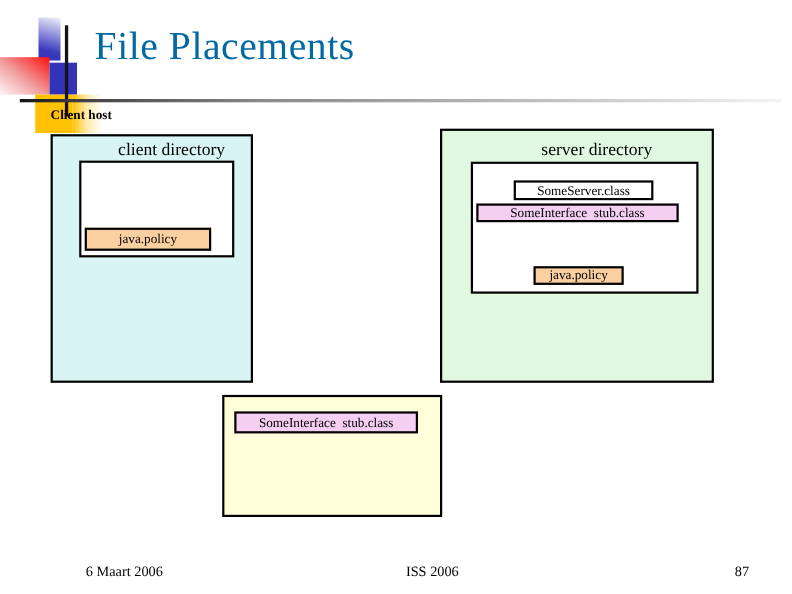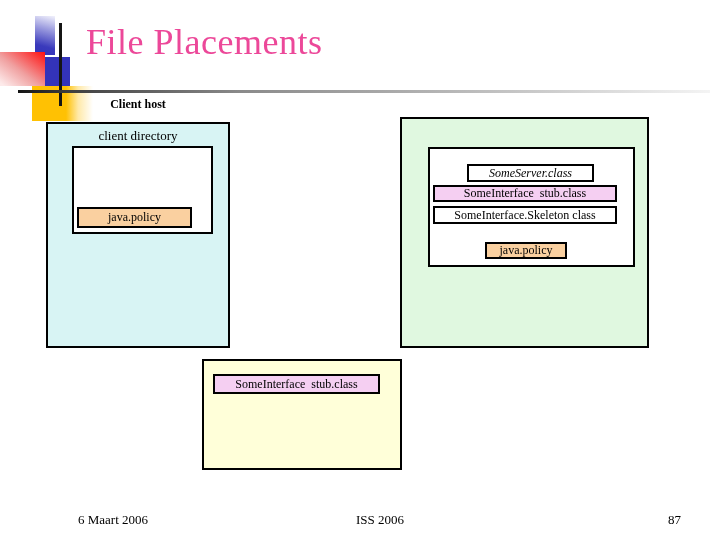--- a/index.html
+++ b/index.html
@@ -16,52 +16,52 @@
     background:linear-gradient(to bottom left,#ff0f0f 0%,#f0a0a0 55%,#fdeaea 95%);}
   .dec-blue-square{left:45px;top:57px;width:25px;height:29px;background:#3333b9;}
   .dec-gold-square{left:32px;top:86px;width:34px;height:35px;background:#ffc103;}
   .dec-gold-fade{left:66px;top:86px;width:27px;height:35px;
     background:linear-gradient(to right,#ffc103 0%,#ffe9a8 45%,#ffffff 100%);}
   .dec-vline{left:59px;top:23px;width:3px;height:83px;background:#151515;}
   .dec-hline{left:18px;top:90px;width:692px;height:3px;
     background:linear-gradient(to right,#141414 0%,#3d3d3d 7%,#8a8a8a 32%,#ababab 55%,#cfcfcf 78%,#f4f4f4 100%);}
   .page-title{
     position:absolute;left:86px;top:22px;font-size:36px;line-height:40px;
-    color:#ec4899;letter-spacing:0.5px;white-space:nowrap;
+    color:#0369a1;letter-spacing:0.5px;white-space:nowrap;
   }
   
-  .hostlabel{position:absolute;font-weight:bold;font-size:12px;text-align:center;white-space:nowrap;}
+  .hostlabel{position:absolute;font-weight:bold;font-size:12px;white-space:nowrap;}
   .box{position:absolute;border:2px solid #000;box-sizing:border-box;}
   .host-client{left:46px;top:122px;width:184px;height:226px;background:#d8f4f4;}
   .host-server{left:400px;top:117px;width:249px;height:231px;background:#e0f8e0;}
   .host-http{left:202px;top:359px;width:200px;height:111px;background:#ffffd9;}
-  .dirlabel{position:absolute;font-size:13px;text-align:center;white-space:nowrap;}
+  .dirlabel{position:absolute;font-size:16px;text-align:center;white-space:nowrap;margin-left:18px;}
   .dir-client{left:72px;top:146px;width:141px;height:88px;background:#ffffff;}
   .dir-server{left:428px;top:147px;width:207px;height:120px;background:#ffffff;}
   .filebox{
     position:absolute;border:2px solid #000;box-sizing:border-box;background:#ffffff;
     display:flex;align-items:center;justify-content:center;
     font-size:12px;white-space:pre;overflow:hidden;
   }
   .fb-someclient{left:83px;top:153px;width:115px;height:23px;}
   .fb-policy-client{left:77px;top:207px;width:115px;height:21px;background:#fad0a0;}
-  .fb-someserver{left:467px;top:164px;width:127px;height:18px;font-style:italic;}
+  .fb-someserver{left:467px;top:164px;width:127px;height:18px;}
   .fb-stub-server{left:433px;top:185px;width:184px;height:17px;background:#f5cff2;}
   .fb-skeleton{left:433px;top:206px;width:184px;height:18px;}
   .fb-policy-server{left:485px;top:242px;width:82px;height:17px;background:#fad0a0;}
   .fb-stub-http{left:213px;top:374px;width:167px;height:20px;background:#f5cff2;}
   .lbl-client-host{left:46px;top:97px;width:184px;}
   .lbl-server-host{left:400px;top:100px;width:220px;}
   .lbl-http-server{left:202px;top:339px;width:200px;}
   .lbl-client-dir{left:46px;top:128px;width:184px;}
   .lbl-server-dir{left:400px;top:128px;width:249px;}
   
   .footer-item{position:absolute;top:512px;font-size:13px;white-space:nowrap;}
   .footer-date{left:78px;}
-  .footer-center{left:356px;}
+  .footer-center{left:369px;}
   .footer-page{right:39px;}
 </style>
 </head>
 <body>
 
 <div class="slide">
 
   <div class="dec dec-blue-bar"></div>
   <div class="dec dec-red-square"></div>
   <div class="dec dec-blue-square"></div>
@@ -72,24 +72,24 @@
 
   <div class="page-title">File Placements</div>
 
   <div class="hostlabel lbl-client-host">Client host</div>
   <div class="box host-client"></div>
   <div class="dirlabel lbl-client-dir">client directory</div>
   <div class="box dir-client"></div>
   <div class="filebox fb-policy-client">java.policy</div>
 
   <div class="box host-server"></div>
+  <div class="dirlabel lbl-server-dir">server directory</div>
   <div class="box dir-server"></div>
   <div class="filebox fb-someserver">SomeServer.class</div>
   <div class="filebox fb-stub-server">SomeInterface  stub.class</div>
-  <div class="filebox fb-skeleton">SomeInterface.Skeleton class</div>
   <div class="filebox fb-policy-server">java.policy</div>
 
   <div class="box host-http"></div>
   <div class="filebox fb-stub-http">SomeInterface  stub.class</div>
 
   <div class="footer-item footer-date">6 Maart 2006</div>
   <div class="footer-item footer-center">ISS 2006</div>
   <div class="footer-item footer-page">87</div>
 
 </div>

